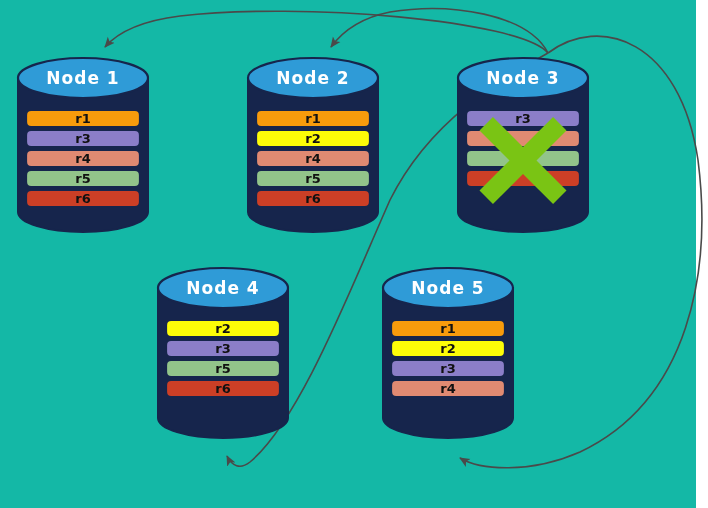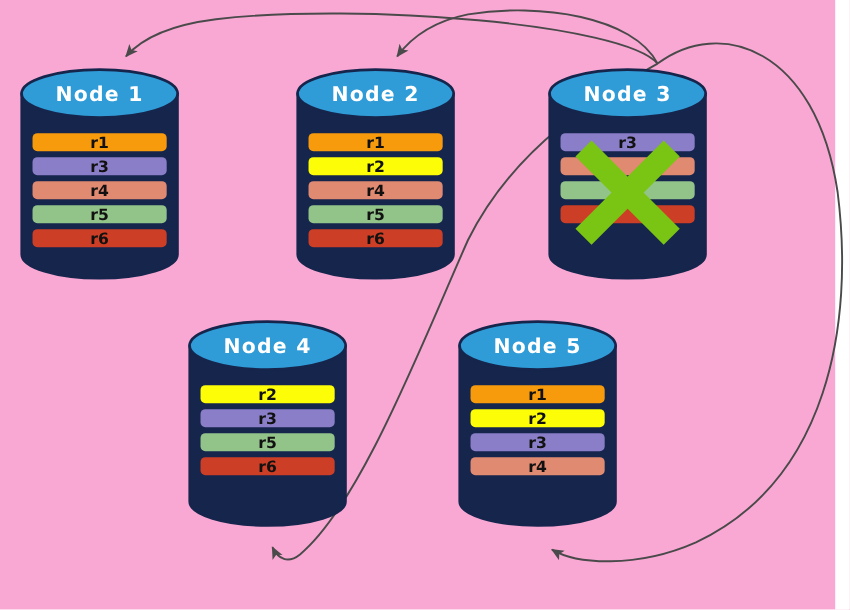--- a/index.html
+++ b/index.html
@@ -11,21 +11,21 @@
   body {
     width: 708px;
     height: 508px;
     overflow: hidden;
     font-family: "DejaVu Sans", sans-serif;
   }
   #diagram-root {
     position: relative;
     width: 696px;
     height: 508px;
-    background: #f9a8d4;
+    background: #14b8a6;
   }
   #diagram-svg {
     position: absolute;
     left: 0;
     top: 0;
     width: 708px;
     height: 508px;
   }
   .node-label {
     font-family: "DejaVu Sans", sans-serif;

